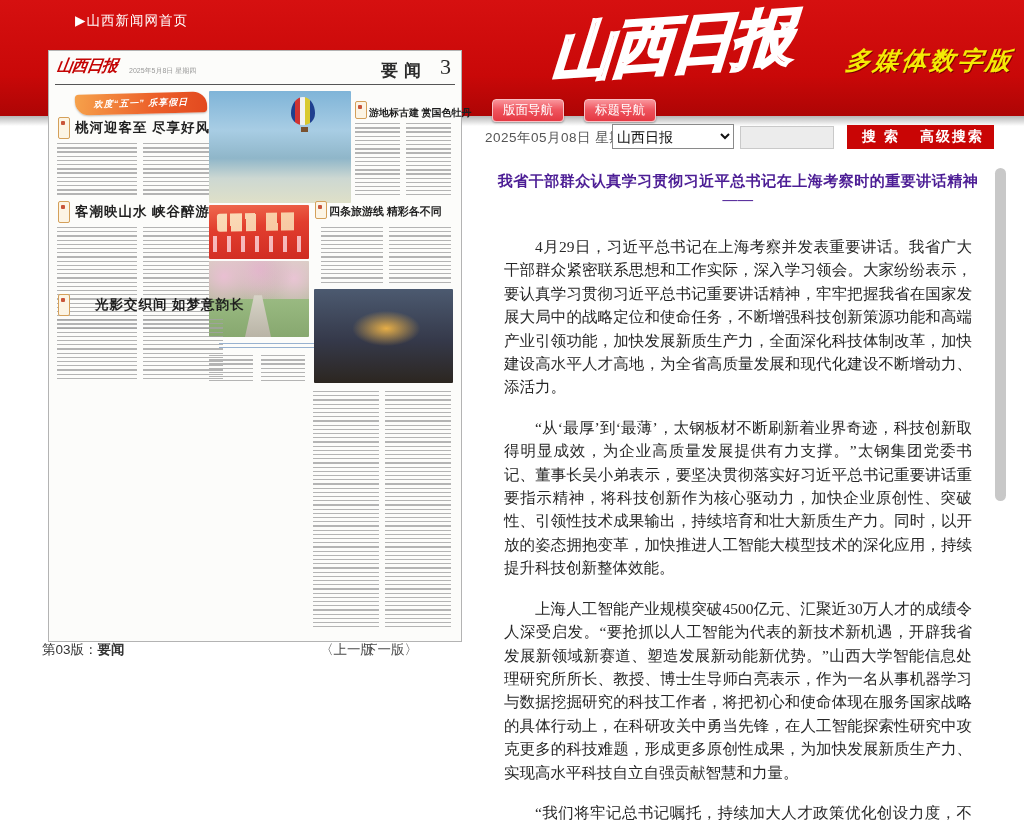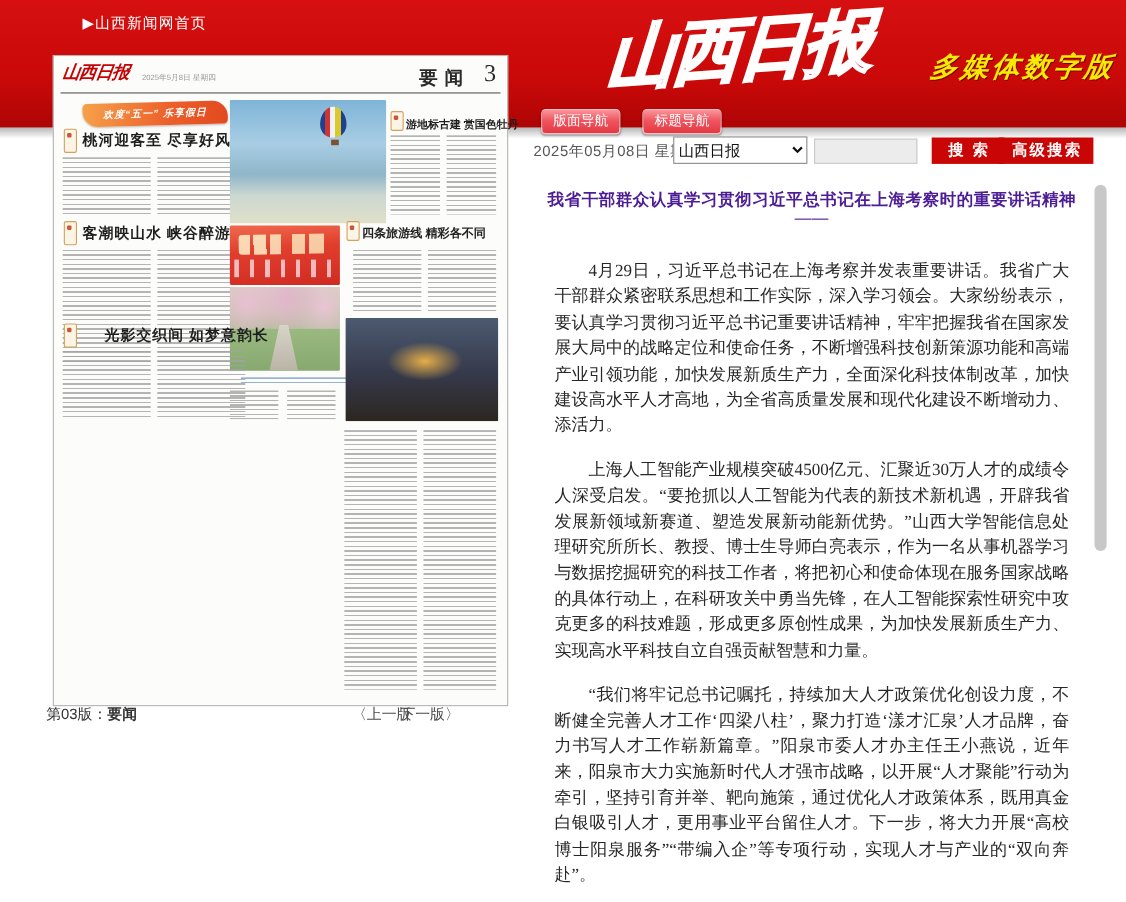--- a/index.html
+++ b/index.html
@@ -181,19 +181,20 @@
 <div class="pg-ind">
   <span>第03版：</span><b>要闻</b>
 </div>
 <a class="pg-link pg-prev">〈上一版</a>
 <a class="pg-link pg-next">下一版〉</a>
 
 <div class="article">
   <div class="kicker">我省干部群众认真学习贯彻习近平总书记在上海考察时的重要讲话精神——</div>
   <div class="a-body">
     <p>4月29日，习近平总书记在上海考察并发表重要讲话。我省广大干部群众紧密联系思想和工作实际，深入学习领会。大家纷纷表示，要认真学习贯彻习近平总书记重要讲话精神，牢牢把握我省在国家发展大局中的战略定位和使命任务，不断增强科技创新策源功能和高端产业引领功能，加快发展新质生产力，全面深化科技体制改革，加快建设高水平人才高地，为全省高质量发展和现代化建设不断增动力、添活力。</p>
+    <p>“从‘最厚’到‘最薄’，太钢板材不断刷新着业界奇迹，科技创新取得明显成效，为企业高质量发展提供有力支撑。”太钢集团党委书记、董事长吴小弟表示，要坚决贯彻落实好习近平总书记重要讲话重要指示精神，将科技创新作为核心驱动力，加快企业原创性、突破性、引领性技术成果输出，持续培育和壮大新质生产力。同时，以开放的姿态拥抱变革，加快推进人工智能大模型技术的深化应用，持续提升科技创新整体效能。</p>
     <p>上海人工智能产业规模突破4500亿元、汇聚近30万人才的成绩令人深受启发。“要抢抓以人工智能为代表的新技术新机遇，开辟我省发展新领域新赛道、塑造发展新动能新优势。”山西大学智能信息处理研究所所长、教授、博士生导师白亮表示，作为一名从事机器学习与数据挖掘研究的科技工作者，将把初心和使命体现在服务国家战略的具体行动上，在科研攻关中勇当先锋，在人工智能探索性研究中攻克更多的科技难题，形成更多原创性成果，为加快发展新质生产力、实现高水平科技自立自强贡献智慧和力量。</p>
     <p>“我们将牢记总书记嘱托，持续加大人才政策优化创设力度，不断健全完善人才工作‘四梁八柱’，聚力打造‘漾才汇泉’人才品牌，奋力书写人才工作崭新篇章。”阳泉市委人才办主任王小燕说，近年来，阳泉市大力实施新时代人才强市战略，以开展“人才聚能”行动为牵引，坚持引育并举、靶向施策，通过优化人才政策体系，既用真金白银吸引人才，更用事业平台留住人才。下一步，将大力开展“高校博士阳泉服务”“带编入企”等专项行动，实现人才与产业的“双向奔赴”。</p>
 
   </div>
 </div>
 
 <div class="scrollbar"></div>
 
 </body></html>

